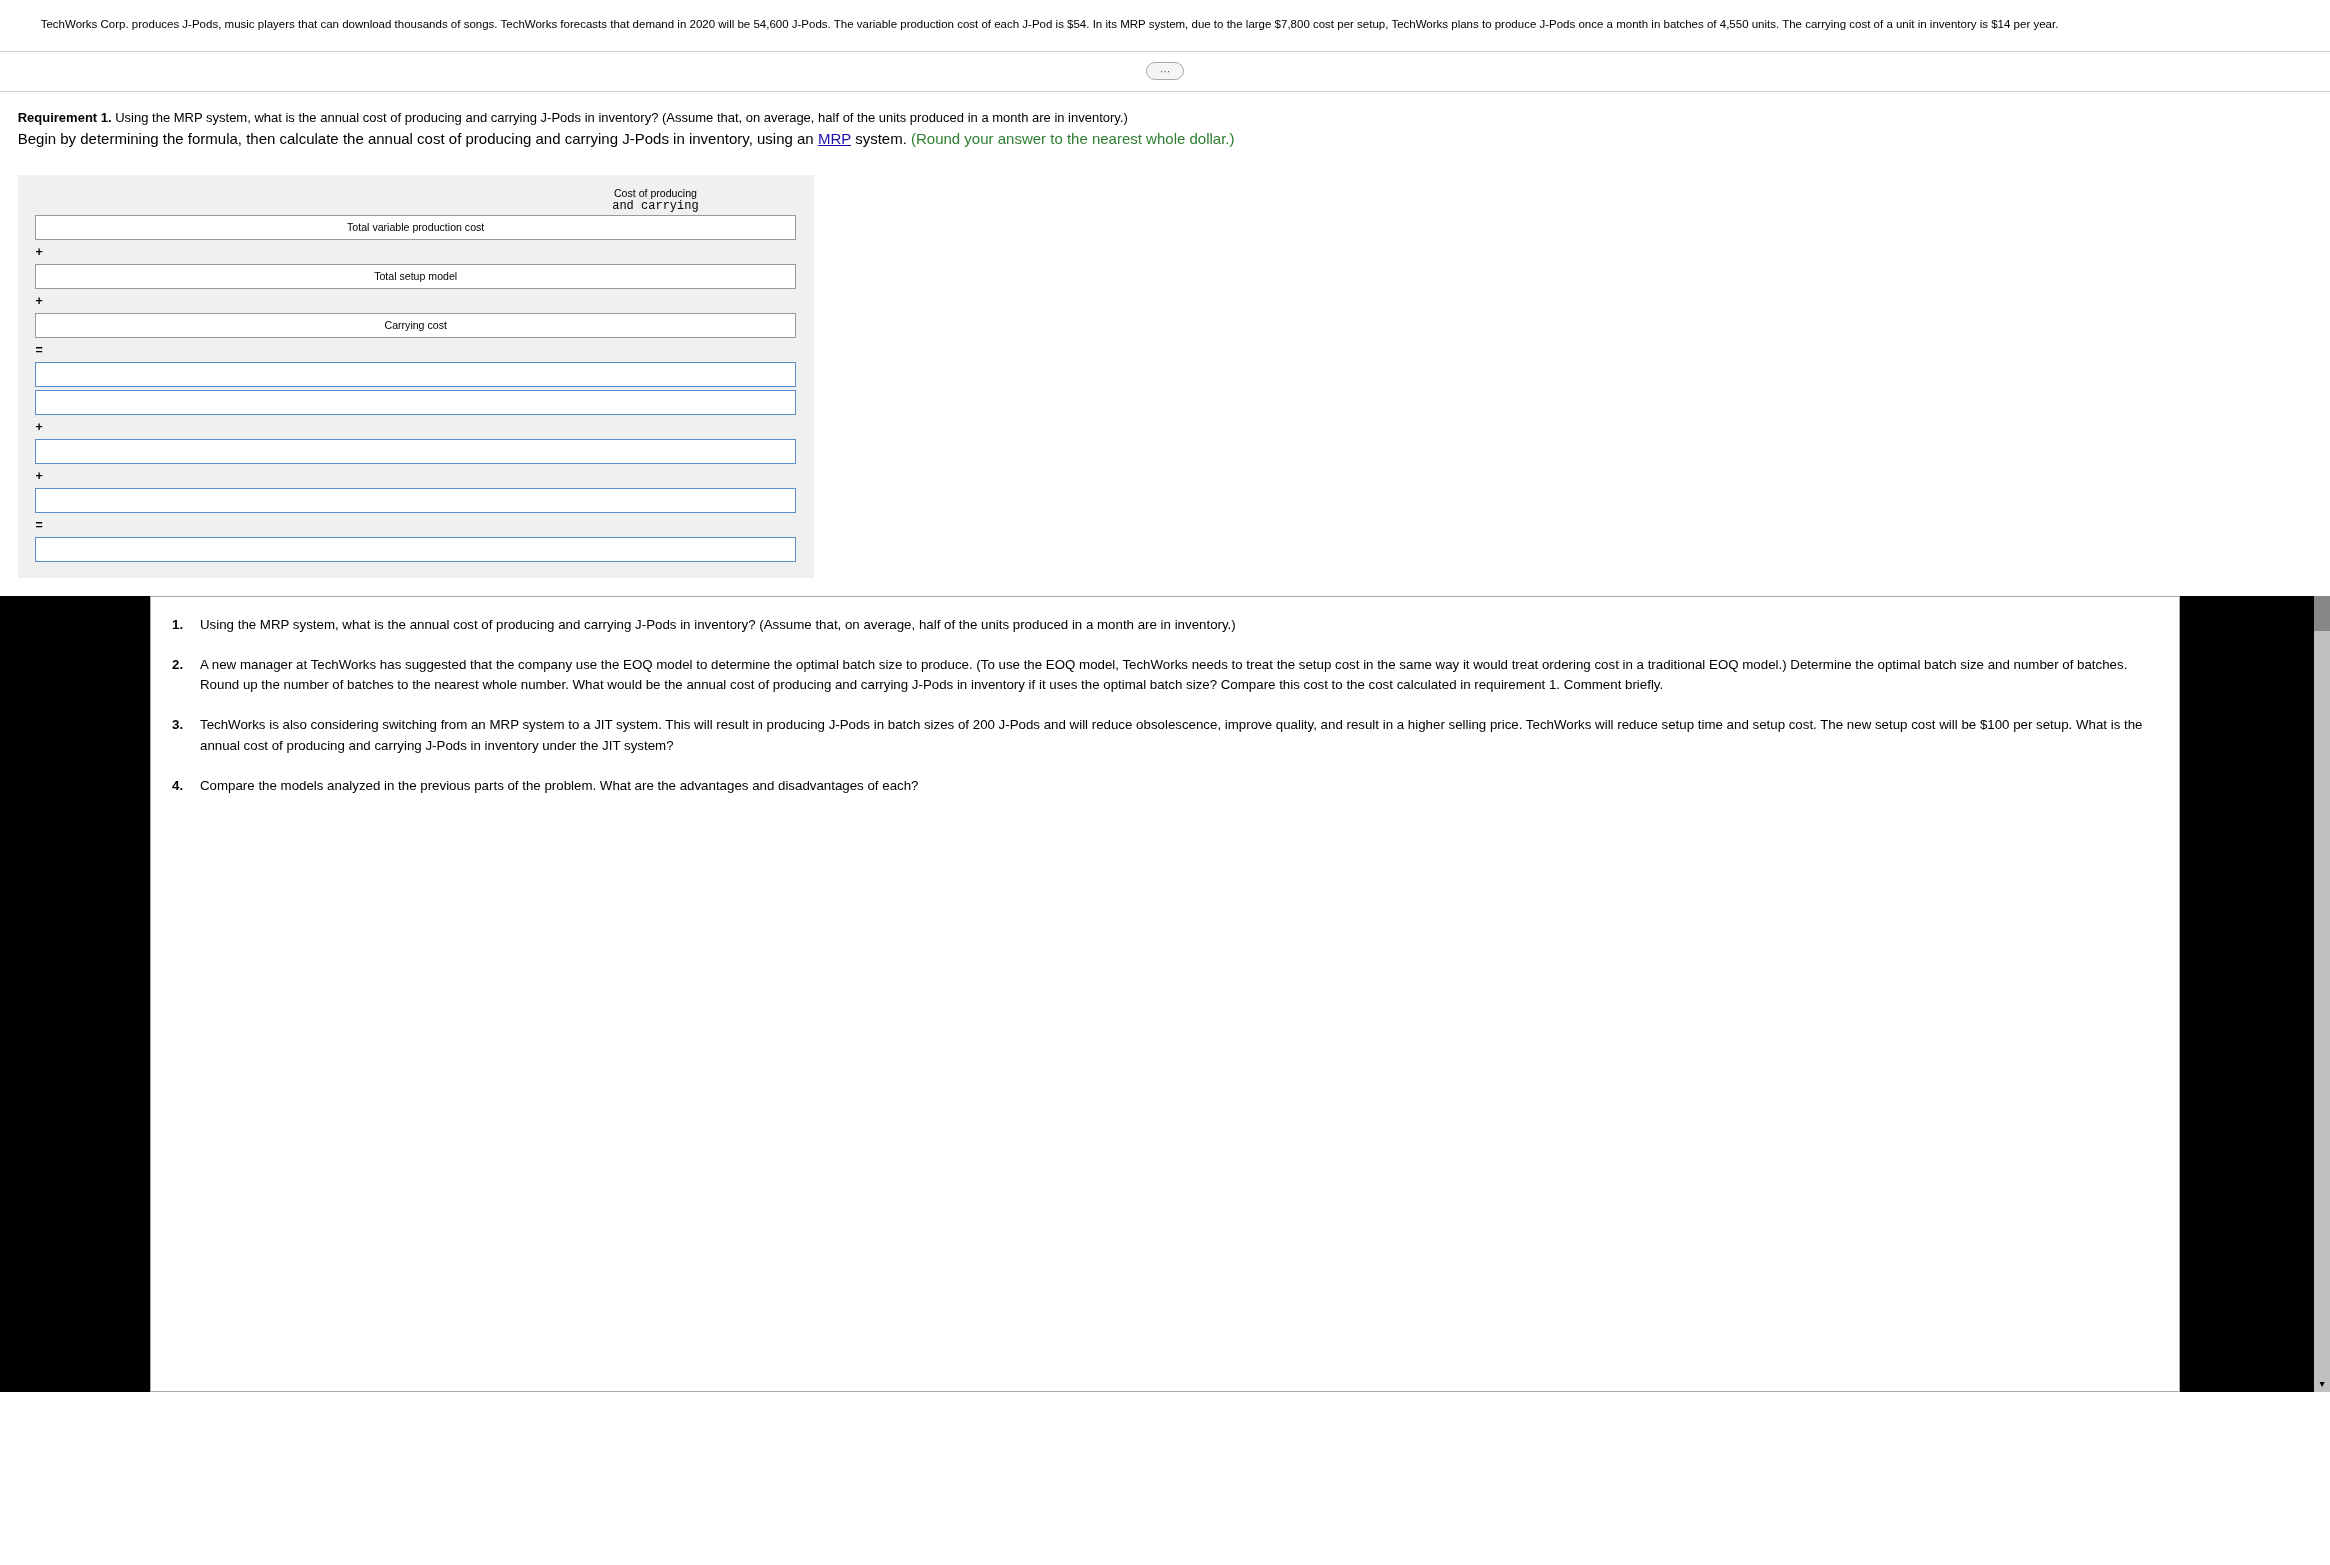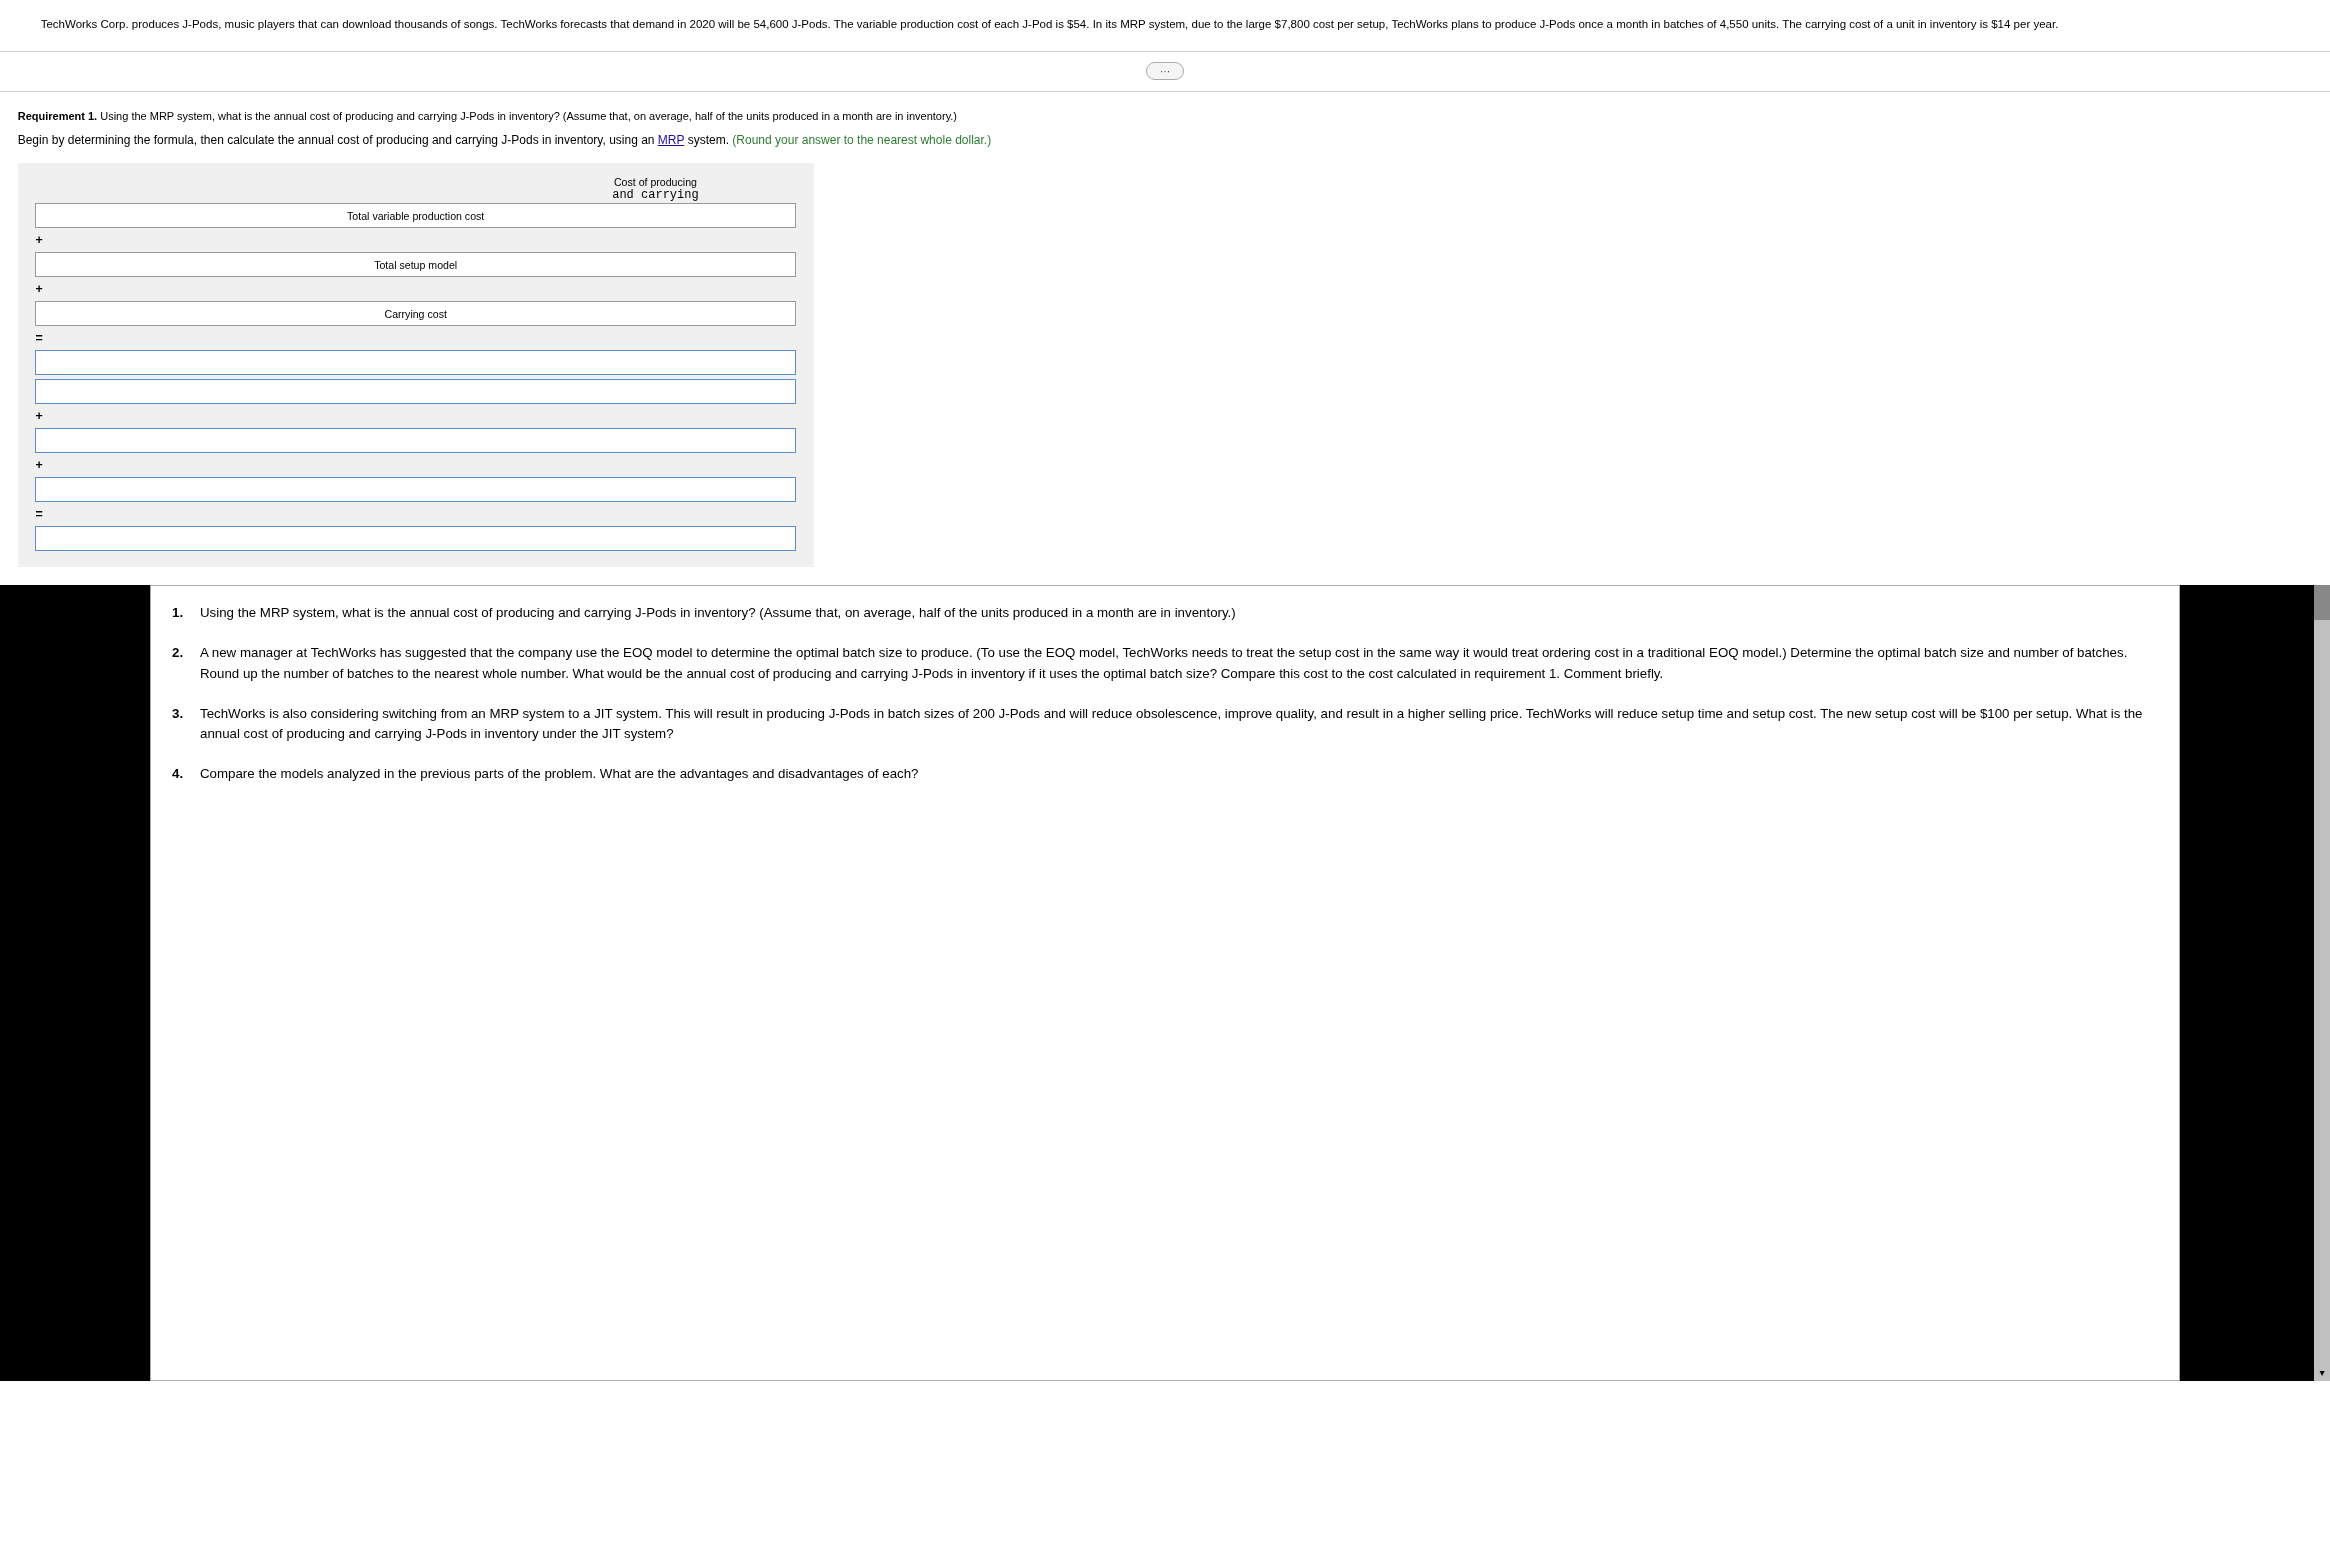--- a/index.html
+++ b/index.html
@@ -51,33 +51,33 @@
       font-size: 10.6px;
       color: #555;
       cursor: pointer;
     }
 
     .requirement-section {
       padding: 16px 17.7px 17.7px 17.7px;
     }
 
     .req-title {
-      font-size: 11px;
-      margin-bottom: 7px;
+      font-size: 13px;
+      margin-bottom: 1px;
       line-height: 1.5;
     }
 
     .req-title strong {
       font-weight: bold;
     }
 
     .req-instruction {
-      font-size: 12px;
+      font-size: 15px;
       line-height: 1.5;
-      margin-bottom: 14px;
+      margin-bottom: 24px;
     }
 
     .req-instruction a {
       color: #1a0dab;
       text-decoration: underline;
     }
 
     .green-text {
       color: #2e7d32;
     }

